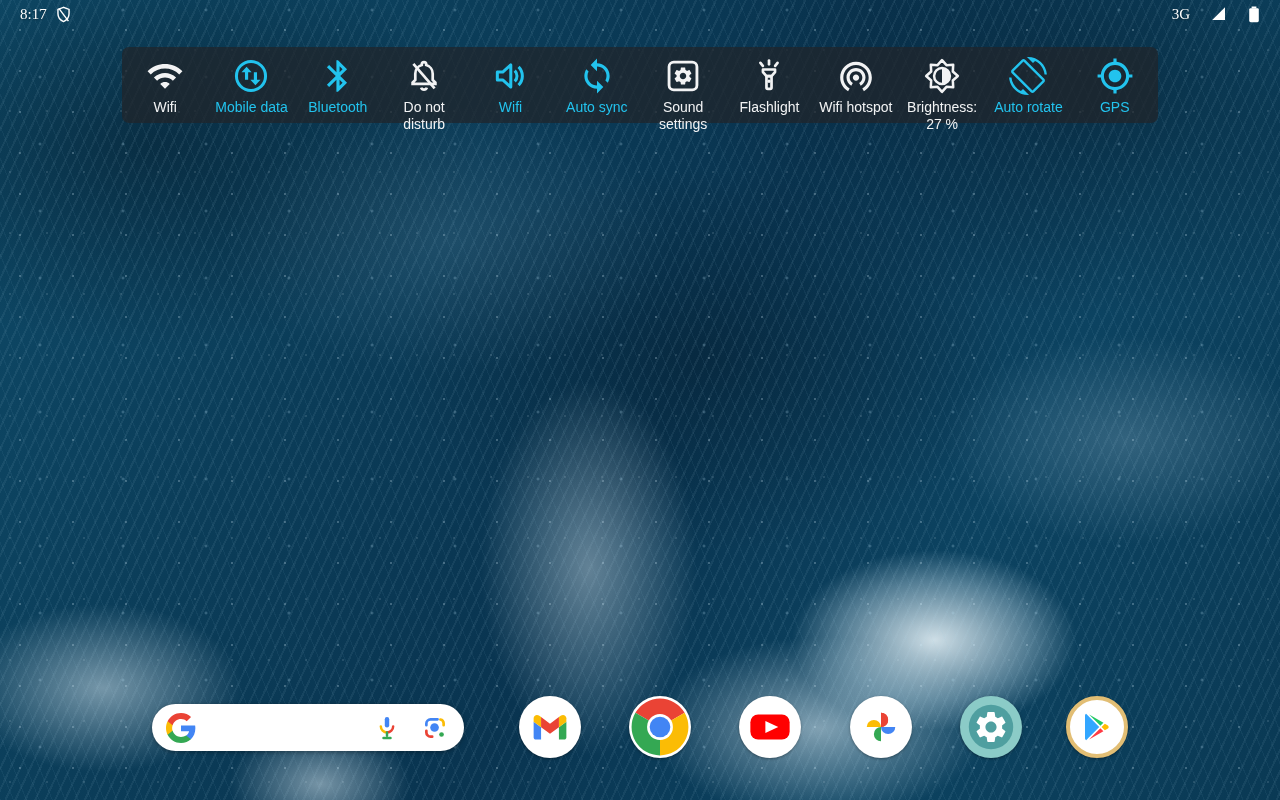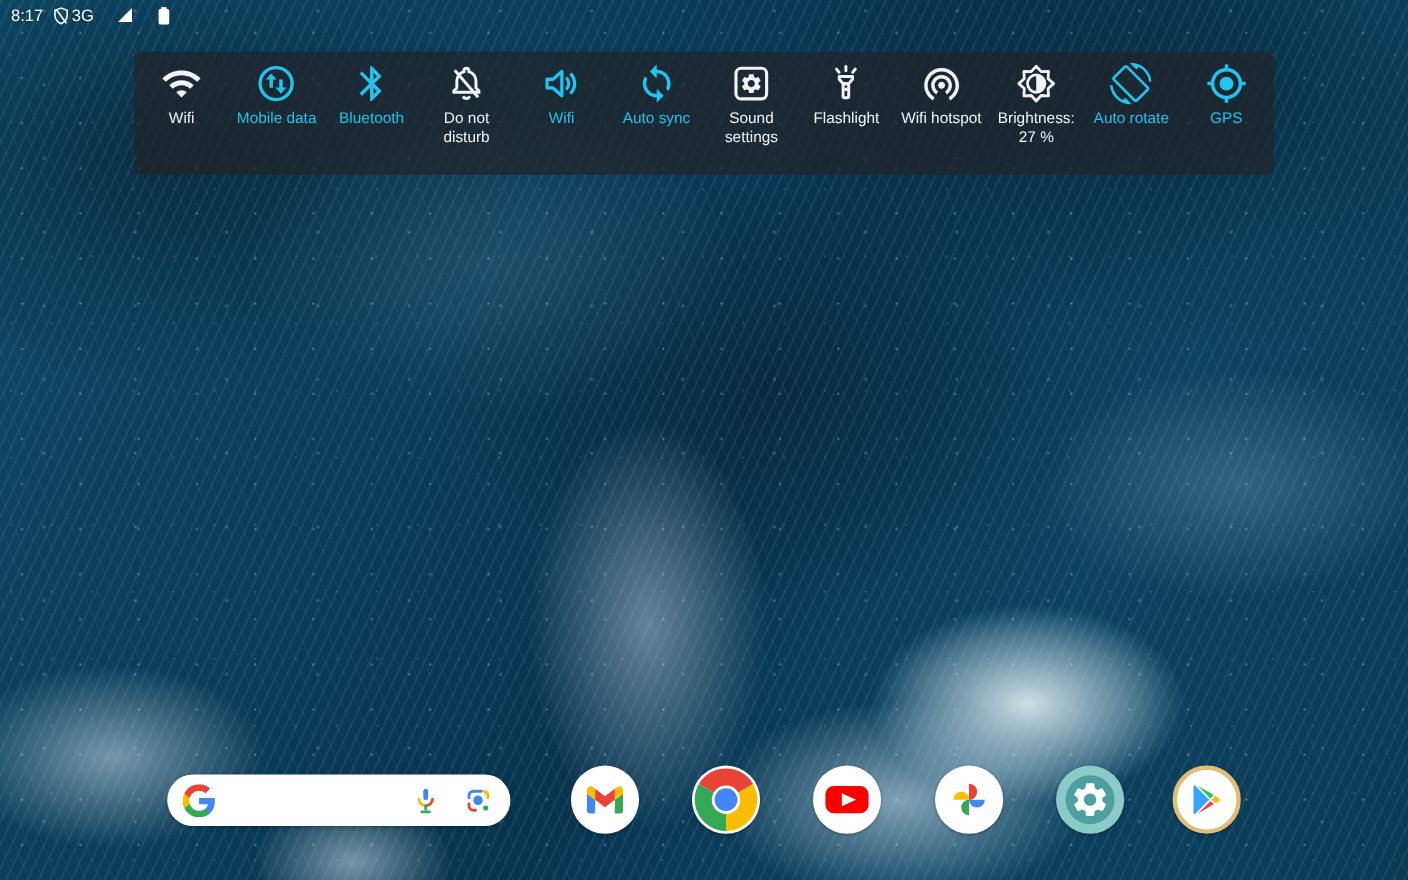--- a/index.html
+++ b/index.html
@@ -31,27 +31,27 @@
       radial-gradient(1px 1px at 10px 50px, rgba(220,240,250,.42), rgba(220,240,250,0) 100%);
     background-size:53px 41px, 83px 67px, 37px 61px;
   }
   #wallpaper::after{content:"";position:absolute;inset:0;
     background-image:
       repeating-linear-gradient(115deg, rgba(190,225,242,.07) 0 2px, transparent 2px 9px),
       repeating-linear-gradient(68deg, rgba(150,200,225,.06) 0 1px, transparent 1px 12px);
   }
   
   #statusbar{position:absolute;left:0;top:0;right:0;height:28px;display:flex;
-    justify-content:flex-start;align-items:center;padding:0 10px;box-sizing:border-box;
-    color:#fff;font-size:15px;text-shadow:0 1px 2px rgba(0,0,0,.4);}
+    justify-content:space-between;align-items:center;padding:0 20px;box-sizing:border-box;
+    color:#fff;font-size:15px;text-shadow:0 1px 2px rgba(0,0,0,.4);font-family:Liberation Serif, serif;}
   .sb-left,.sb-right{display:flex;align-items:center;gap:7px;}
   .sb-right{gap:20px;}
   #statusbar svg{display:block;}
   
-  #qs-bar{position:absolute;left:122px;top:47px;width:1036px;height:112px;
+  #qs-bar{position:absolute;left:122px;top:47px;width:1036px;height:76px;
     background:rgba(32,37,42,.74);border-radius:7px;display:flex;
     padding-top:10px;box-sizing:border-box;}
   .tile{flex:1;display:flex;flex-direction:column;align-items:center;
     color:var(--inactive);cursor:pointer;}
   .tile.active{color:var(--accent);}
   .ticon{width:38px;height:38px;display:block;}
   .ticon svg{width:38px;height:38px;display:block;}
   .tlabel{font-size:14px;line-height:17px;text-align:center;max-width:84px;margin-top:4px;}
   
   #searchbar{position:absolute;left:152px;top:704px;width:312px;height:47px;

